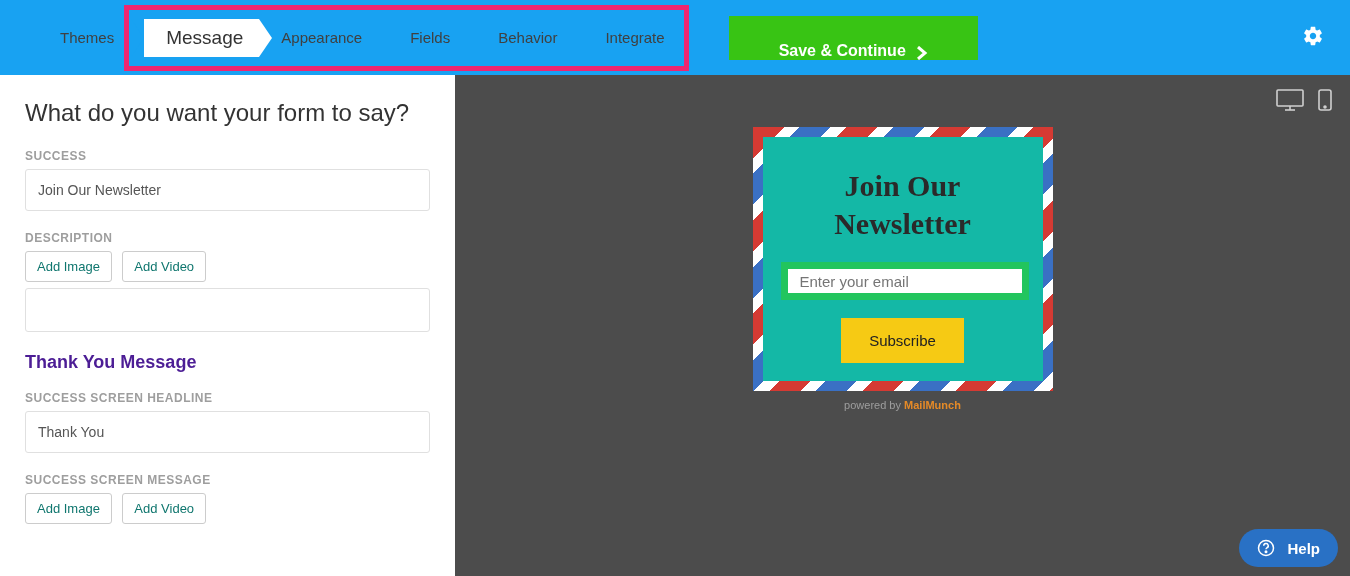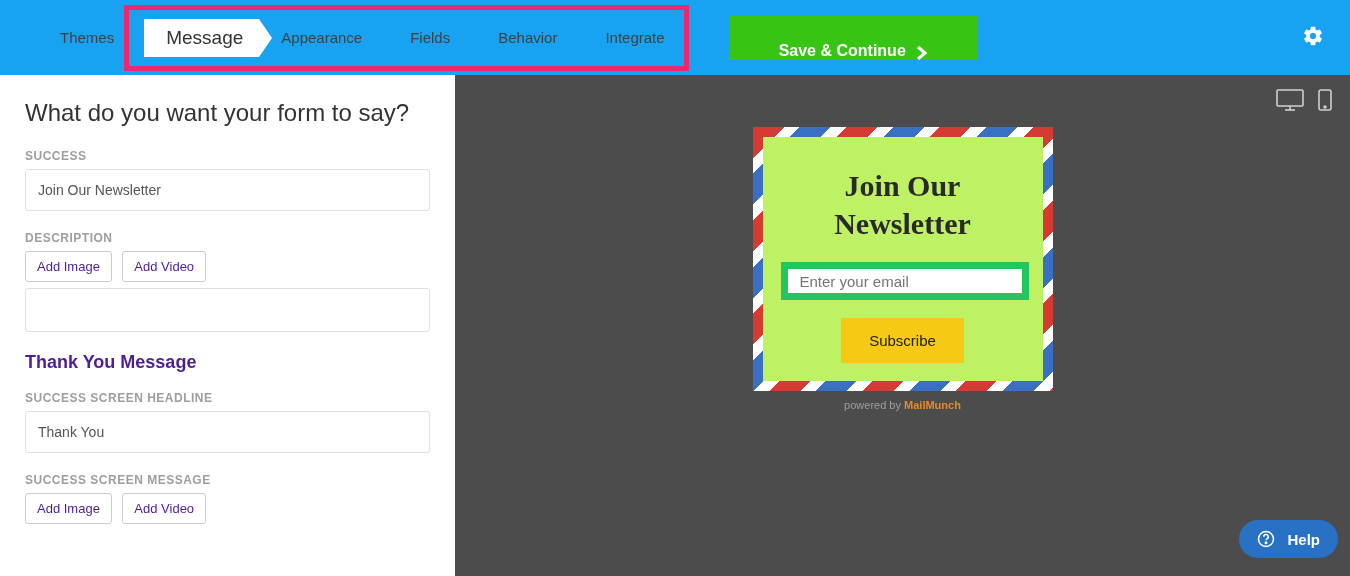--- a/index.html
+++ b/index.html
@@ -16,36 +16,36 @@
 .gear { position:absolute; right:26px; top:50%; transform:translateY(-50%); cursor:pointer; }
 
 
 .main { display:flex; height: calc(576px - 75px); justify-content: space-between; }
 .left { width:455px; padding:20px 25px; overflow:auto; }
 .right { flex:1; background:#4c4c4c; position:relative; display:flex; justify-content:center; }
 
 .q { font-size:24px; color:#333; font-weight:400; margin:4px 0 22px; }
 .lbl { font-size:12px; color:#9e9e9e; letter-spacing:.5px; font-weight:600; margin-bottom:6px; }
 .inp { width:405px; height:42px; border:1px solid #e0e0e0; border-radius:3px; padding:0 12px; font-size:14px; color:#555; margin-bottom:20px; }
-.btn-sm { background:#fff; border:1px solid #ccc; border-radius:3px; padding:7px 11px; font-size:13px; color:#4c1d95; cursor:pointer; margin-right:6px; margin-bottom:6px; }
+.btn-sm { background:#fff; border:1px solid #ccc; border-radius:3px; padding:7px 11px; font-size:13px; color:#0f766e; cursor:pointer; margin-right:6px; margin-bottom:6px; }
 .desc-box { width:405px; height:44px; border:1px solid #e0e0e0; border-radius:3px; margin-bottom:20px; }
 .sub-h { font-size:18px; font-weight:bold; color:#4c1d95; margin:14px 0 18px; }
 
 
 .device-icons { position:absolute; top:14px; right:18px; display:flex; gap:14px; }
 .pcard-wrap { margin-top:52px; }
-.pcard { width:300px; background:#bef264; padding:30px 18px 18px; text-align:center; border:10px solid transparent; border-image: repeating-linear-gradient(135deg,#d53a33 0 22px,#fff 22px 33px,#3a70c4 33px 55px,#fff 55px 66px) 10; }
+.pcard { width:300px; background:#14b8a6; padding:30px 18px 18px; text-align:center; border:10px solid transparent; border-image: repeating-linear-gradient(135deg,#d53a33 0 22px,#fff 22px 33px,#3a70c4 33px 55px,#fff 55px 66px) 10; }
 .ptitle { font-family: Georgia, "Times New Roman", serif; font-size:30px; font-weight:bold; color:#2a2a2a; line-height:1.25; margin-bottom:20px; }
 .pemail { width:248px; height:38px; border:7px solid #22c55e; padding:0 12px; font-size:15px; color:#666; margin-bottom:18px; }
 .psub { background:#f6ca14; border:none; padding:14px 28px; font-size:15px; color:#222; cursor:pointer; }
 .ptag { color:#9e9e9e; font-size:11px; text-align:center; margin-top:8px; }
 .ptag b { color:#e58a27; font-weight:bold; }
 
 
-.help { position:absolute; bottom:18px; right:12px; background:#2971c5; color:#fff; border-radius:22px; padding:10px 18px; font-size:15px; font-weight:bold; display:flex; align-items:center; gap:12px; cursor:pointer; }
+.help { position:absolute; bottom:9px; right:12px; background:#2971c5; color:#fff; border-radius:22px; padding:10px 18px; font-size:15px; font-weight:bold; display:flex; align-items:center; gap:12px; cursor:pointer; }
 </style>
 </head>
 <body>
 
 <div class="topbar">
   <span class="nav-item">Themes</span>
   <div class="highlight-box">
     <div class="tab-active">Message</div>
     <span class="nav-item">Appearance</span>
     <span class="nav-item" style="margin-left:28px">Fields</span>

